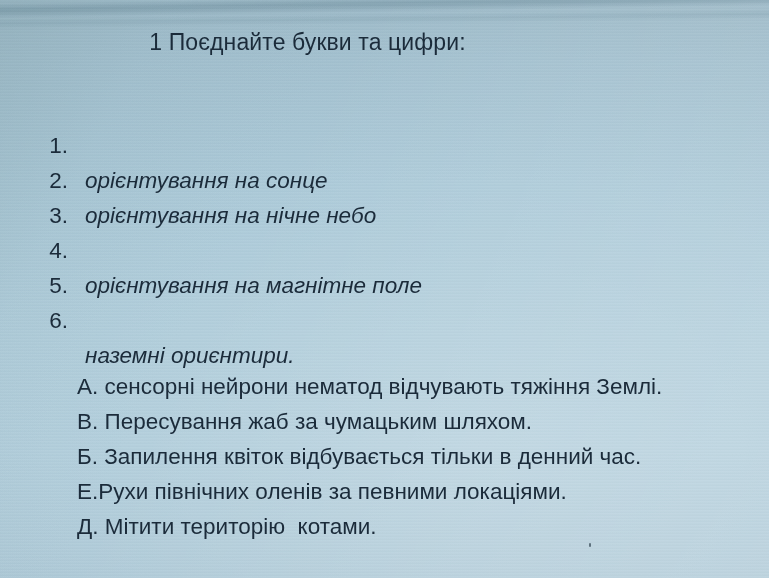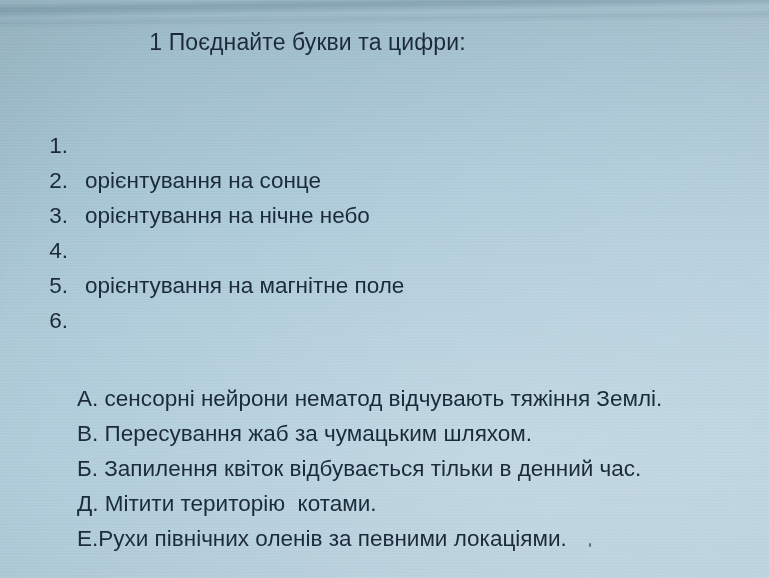--- a/index.html
+++ b/index.html
@@ -128,40 +128,40 @@
   }
   .num-marker {
     position: absolute;
     left: 40px;
     width: 28px;
     text-align: right;
   }
   .num-text {
     position: absolute;
     left: 85px;
+    font-style: italic;
   }
 
   
   .letter-list {
     position: absolute;
     top: 334px;
     left: 0;
     width: 769px;
   }
   .letter-row {
     position: relative;
     height: 35px;
     line-height: 35px;
     font-size: 22.5px;
     white-space: pre;
   }
   .letter-text {
     position: absolute;
     left: 77px;
-    margin-top: 12px;
   }
 
   
   .speck {
     position: absolute;
     left: 589px;
     top: 543px;
     width: 2px;
     height: 4px;
     background: rgba(32,52,66,0.62);
@@ -204,43 +204,44 @@
         <span class="num-marker">4.</span>
         <span class="num-text">орієнтування на магнітне поле</span>
       </div>
 
       <div class="num-row">
         <span class="num-marker">5.</span>
       </div>
 
       <div class="num-row">
         <span class="num-marker">6.</span>
+        <span class="num-text">наземні ориєнтири.</span>
       </div>
 
     </div>
 
     <div class="letter-list">
 
       <div class="letter-row">
         <span class="letter-text">А. сенсорні нейрони нематод відчувають тяжіння Землі.</span>
       </div>
 
       <div class="letter-row">
         <span class="letter-text">В. Пересування жаб за чумацьким шляхом.</span>
       </div>
 
       <div class="letter-row">
         <span class="letter-text">Б. Запилення квіток відбувається тільки в денний час.</span>
       </div>
 
 
       <div class="letter-row">
+        <span class="letter-text">Е.Рухи північних оленів за певними локаціями.</span>
+      </div>
+
+      <div class="letter-row">
         <span class="letter-text">Д. Мітити територію  котами.</span>
-      </div>
-
-      <div class="letter-row">
-        <span class="letter-text">Е.Рухи північних оленів за певними локаціями.</span>
       </div>
 
     </div>
 
   </div>
 </div>
 
 </body></html>

